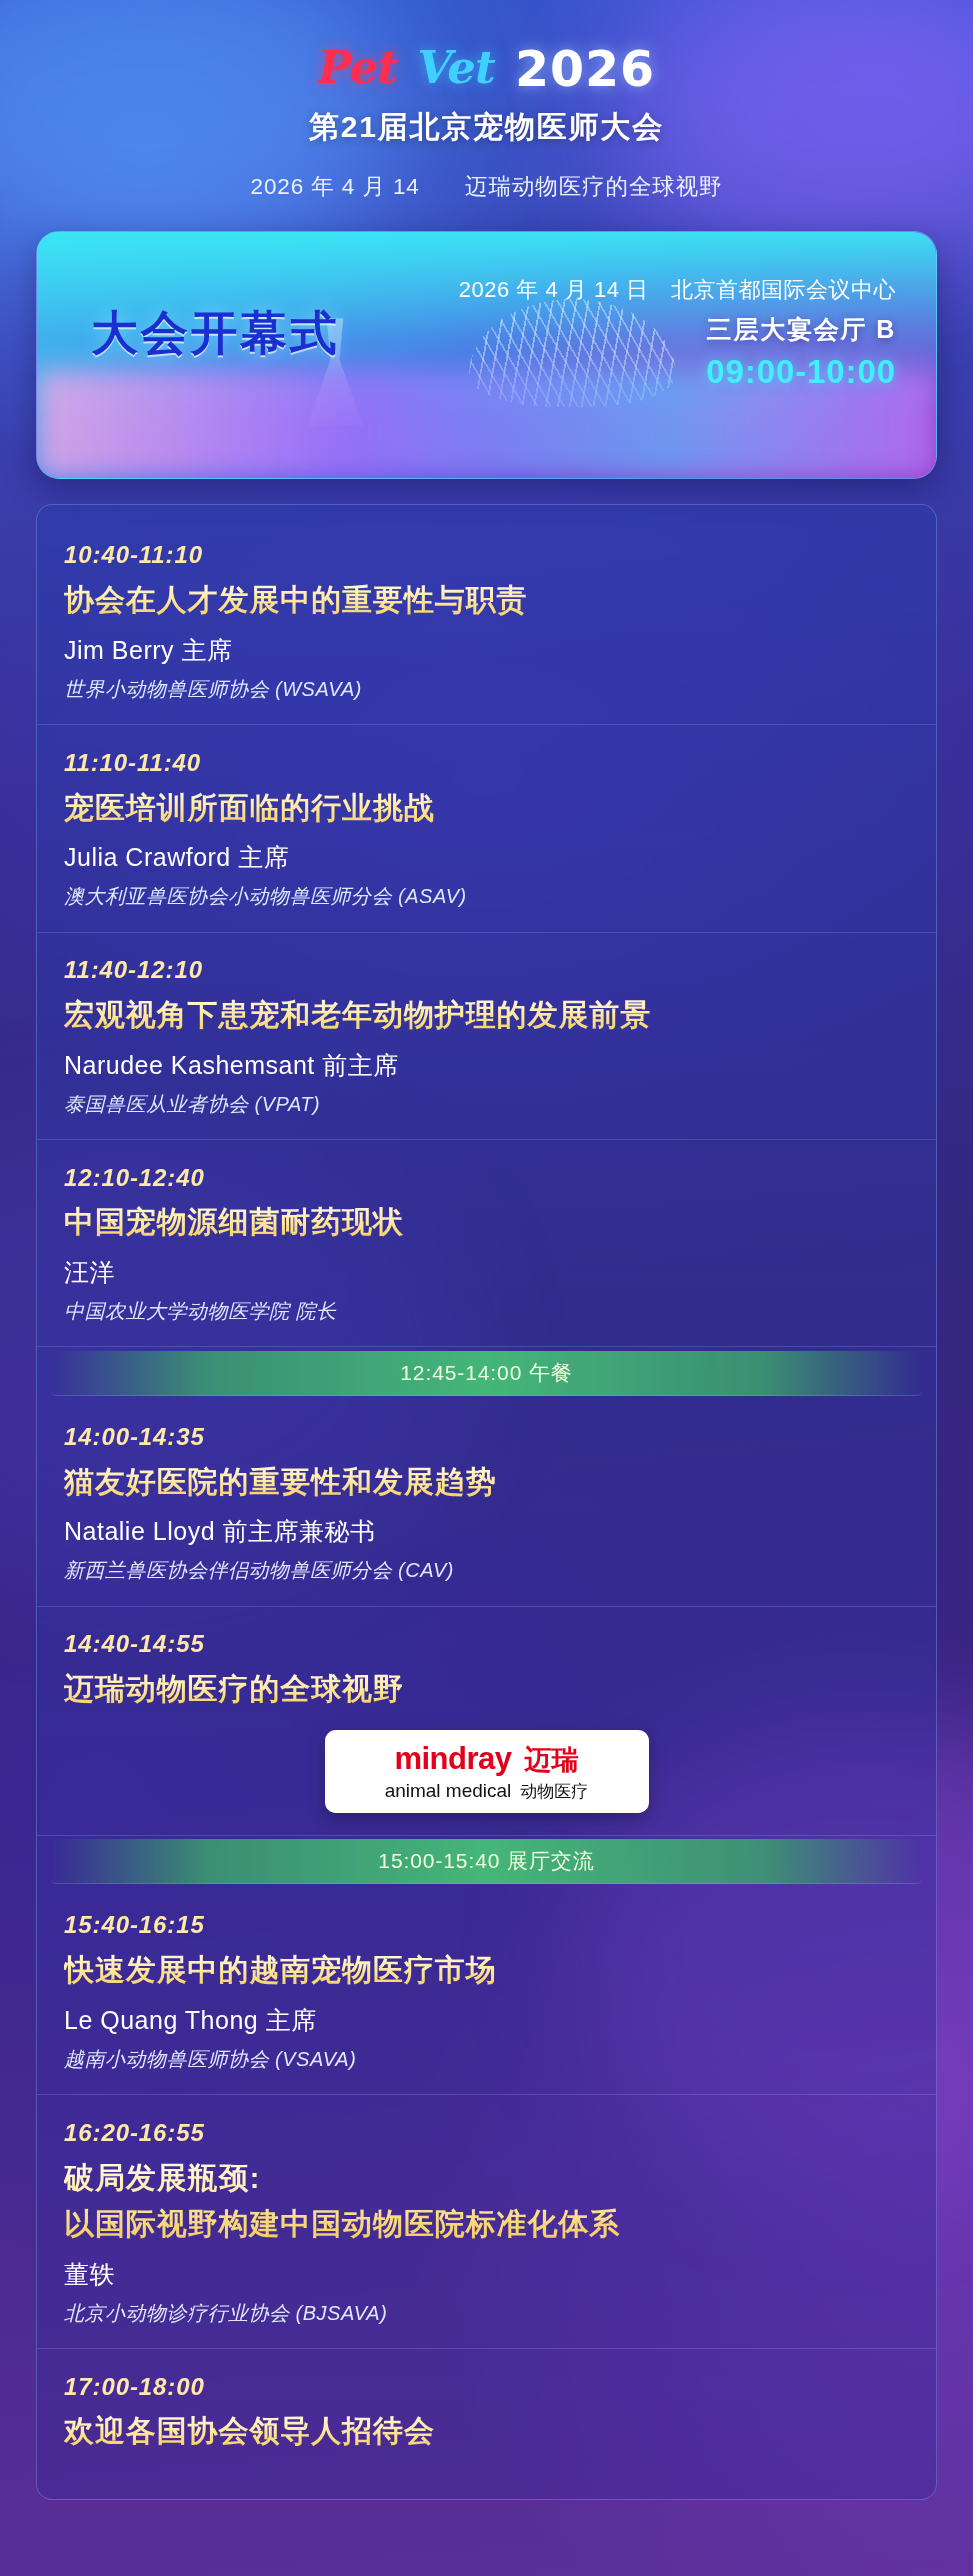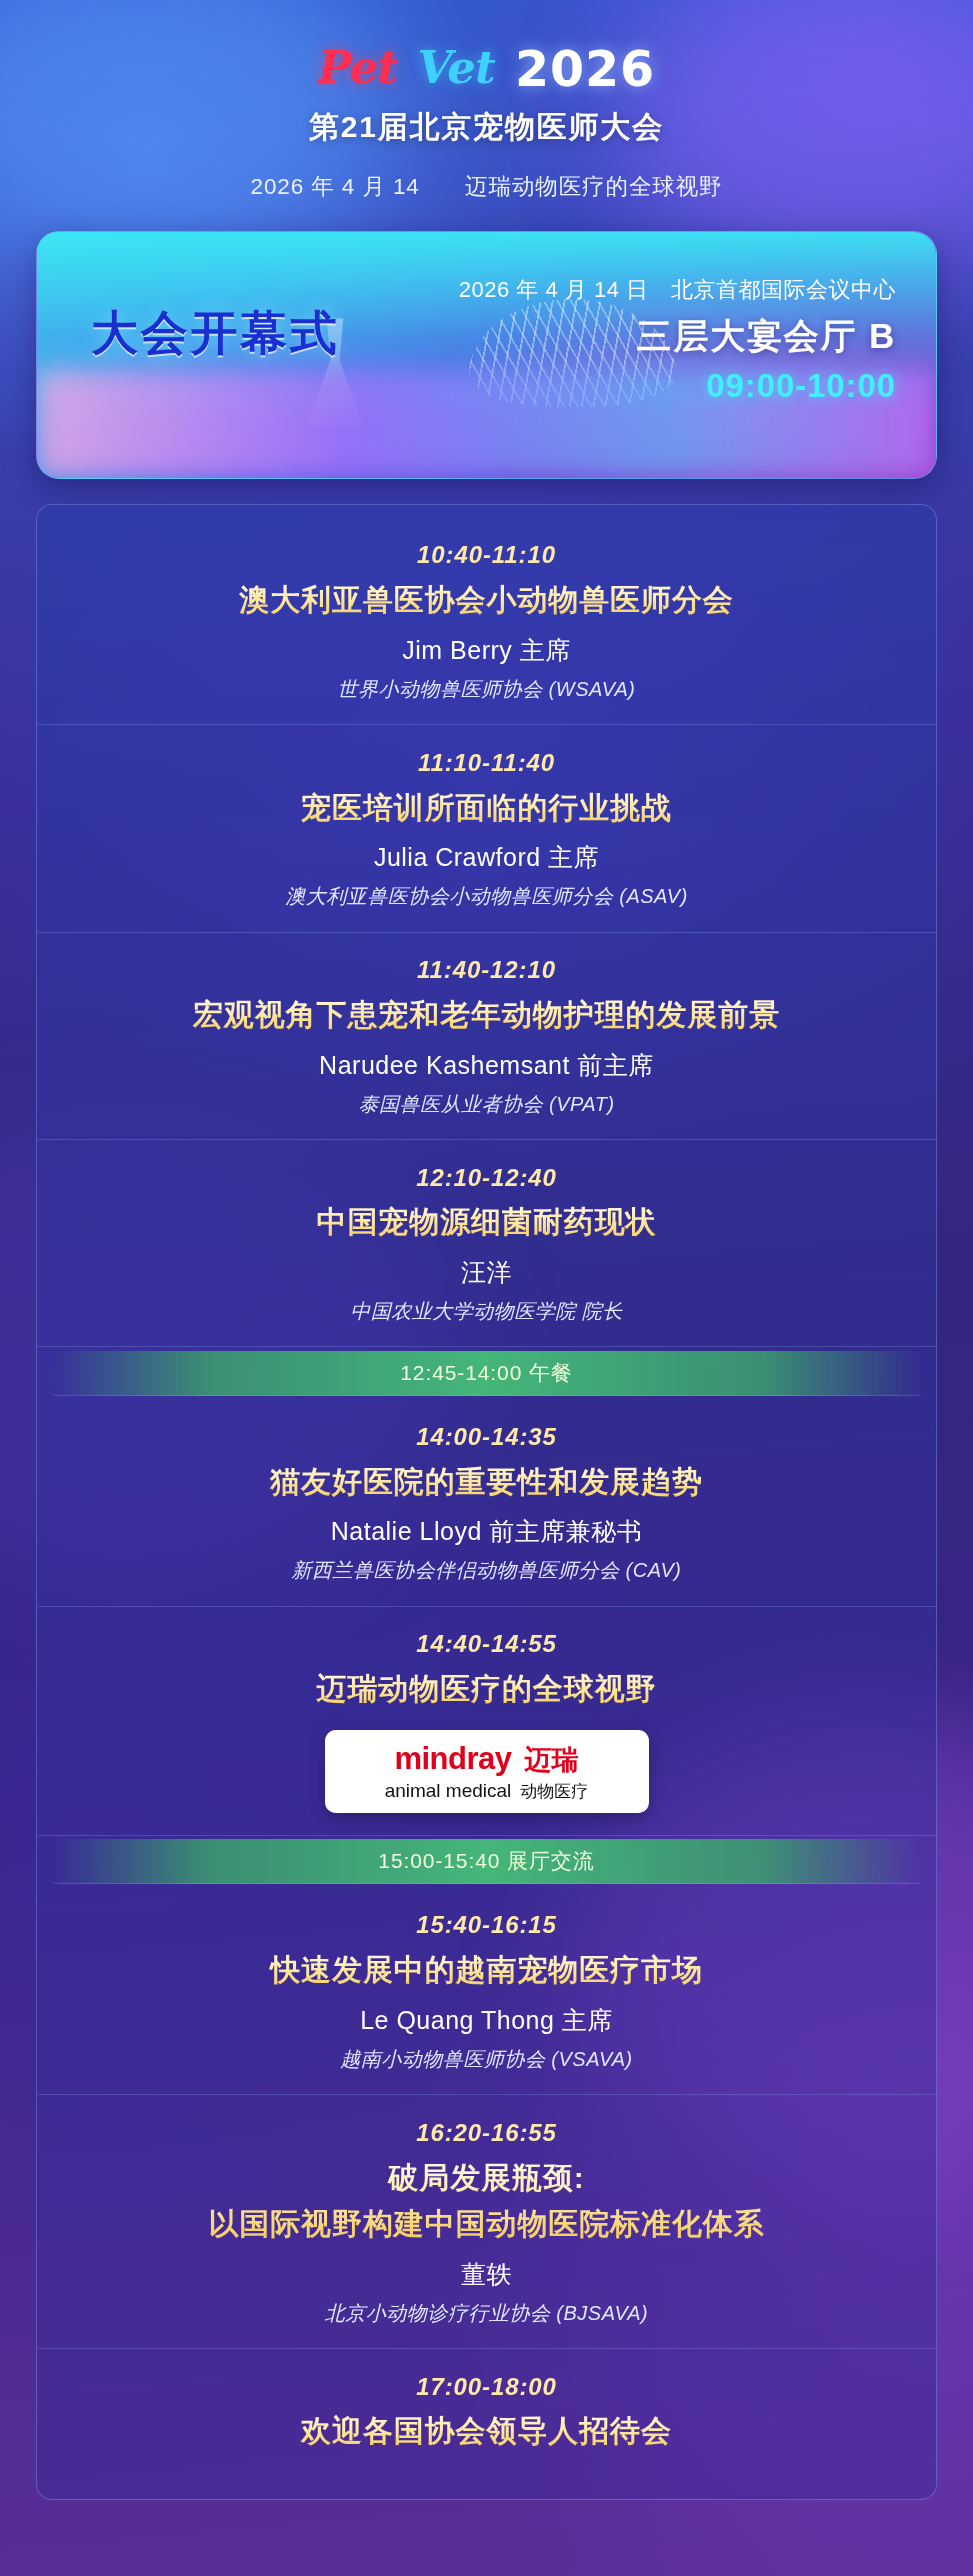--- a/index.html
+++ b/index.html
@@ -129,42 +129,42 @@
   }
   .opening-left {
     position:absolute; left:54px; top:70px;
     font-size:47px; font-weight:bold; letter-spacing:2.7px;
     color:#1a2fd0;
     text-shadow:0 1.8px 0 rgba(255,255,255,0.65), 0 0 18px rgba(120,220,255,0.8);
   }
   .opening-right { position:absolute; right:40px; top:43px; text-align:right; }
   .op-date { font-size:22px; color:#ffffff; letter-spacing:0.5px; }
   .op-hall {
-    margin-top:7.2px; font-size:35px; font-weight:bold; color:#ffffff;
+    margin-top:7.2px; font-size:25px; font-weight:bold; color:#ffffff;
     letter-spacing:1.8px; text-shadow:0 1.8px 9px rgba(20,0,80,0.4);
   }
   .op-time {
     margin-top:7.2px; font-size:33px; font-weight:bold; color:#40f0ff;
     letter-spacing:0.9px; text-shadow:0 0 12.6px rgba(60,240,255,0.7);
   }
 
   
   .agenda {
     position:relative;
     margin:25px auto 0;
     width:901px;
     border-radius:16px;
     border:0.9px solid rgba(140,180,255,0.35);
     background:linear-gradient(180deg, rgba(40,60,170,0.45), rgba(60,40,150,0.45));
     padding:12.6px 0 25px;
     backdrop-filter:blur(1.8px);
   }
   .session {
     padding:23.4px 27px 21.6px;
-    text-align:center;
+    text-align:left;
     border-bottom:0.9px solid rgba(160,190,255,0.22);
   }
   .session:last-child { border-bottom:none; }
   .s-time {
     font-size:24px; font-style:italic; font-weight:bold;
     color:#ffe9a8; letter-spacing:0.9px;
   }
   .s-title {
     margin-top:10.8px;
     font-size:30px; font-weight:bold; letter-spacing:0.9px;
@@ -239,21 +239,21 @@
       <div class="op-date">2026 年 4 月 14 日　北京首都国际会议中心</div>
       <div class="op-hall">三层大宴会厅 B</div>
       <div class="op-time">09:00-10:00</div>
     </div>
   </div>
 
   <div class="agenda">
 
     <div class="session">
       <div class="s-time">10:40-11:10</div>
-      <div class="s-title">澳大利亚兽医协会小动物兽医师分会</div>
+      <div class="s-title">协会在人才发展中的重要性与职责</div>
       <div class="s-speaker">Jim Berry 主席</div>
       <div class="s-org">世界小动物兽医师协会 (WSAVA)</div>
     </div>
 
     <div class="session">
       <div class="s-time">11:10-11:40</div>
       <div class="s-title">宠医培训所面临的行业挑战</div>
       <div class="s-speaker">Julia Crawford 主席</div>
       <div class="s-org">澳大利亚兽医协会小动物兽医师分会 (ASAV)</div>
     </div>

